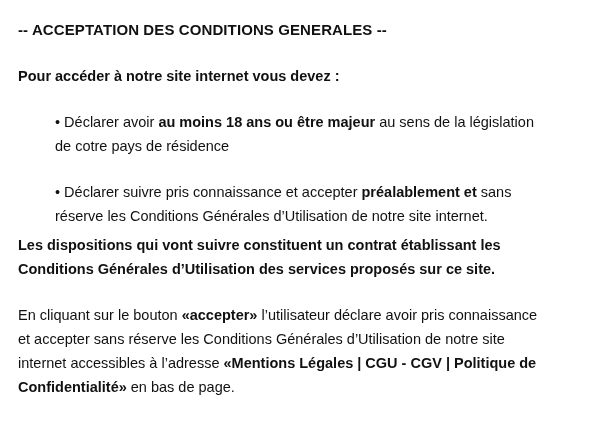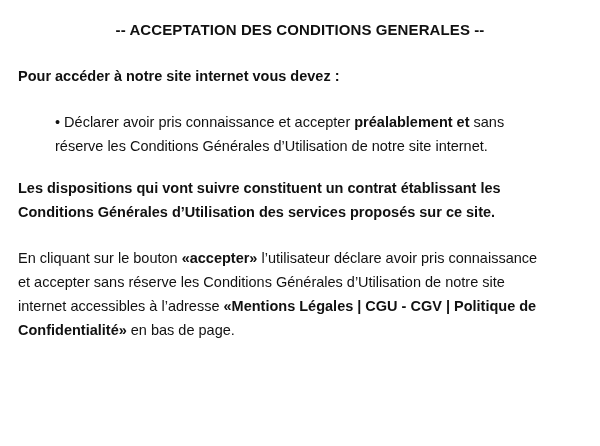--- a/index.html
+++ b/index.html
@@ -15,48 +15,49 @@
     color: #111111;
   }
   .doc {
     padding: 12px 18px 0 18px;
     font-size: 14.5px;
     line-height: 24px;
   }
   .title {
     font-size: 15px;
     font-weight: 700;
-    text-align: center;
+    text-align: left;
     margin: 6px 0 0 0;
     line-height: 24px;
     letter-spacing: 0.1px;
   }
   .para {
     margin: 22px 0 0 0;
     max-width: 532px;
   }
   .para b { font-weight: 700; }
   .intro { font-weight: 700; }
   .bullet {
     margin-left: 37px;
     margin-right: 26px;
     max-width: 492px;
   }
-  .p-contract { margin-top: 18px; font-weight: 700; }
+  .p-contract { margin-top: 5px; font-weight: 700; }
   .p-accept { }
 </style>
 </head>
 <body>
 
 <div class="doc">
 
   <h1 class="title">-- ACCEPTATION DES CONDITIONS GENERALES --</h1>
 
   <p class="para intro"><b>Pour accéder à notre site internet vous devez :</b></p>
 
+  <p class="para bullet"><span>• </span><span><span>Déclarer avoir </span><b>au moins 18 ans ou être majeur</b><span> au sens de la législation de cotre pays de résidence</span></span></p>
 
-  <p class="para bullet"><span>• </span><span><span>Déclarer avoir pris connaissance et accepter </span><b>préalablement et</b><span> sans réserve les Conditions Générales d’Utilisation de notre site internet.</span></span></p>
+  <p class="para bullet"><span>• </span><span><span>Déclarer suivre pris connaissance et accepter </span><b>préalablement et</b><span> sans réserve les Conditions Générales d’Utilisation de notre site internet.</span></span></p>
 
   <p class="para p-contract"><b>Les dispositions qui vont suivre constituent un contrat établissant les Conditions Générales d’Utilisation des services proposés sur ce site.</b></p>
 
   <p class="para p-accept"><span>En cliquant sur le bouton </span><b>«accepter»</b><span> l’utilisateur déclare avoir pris connaissance et accepter sans réserve les Conditions Générales d’Utilisation de notre site internet accessibles à l’adresse </span><b>«Mentions Légales | CGU - CGV | Politique de Confidentialité»</b><span> en bas de page.</span></p>
 
 </div>
 
 </body></html>

